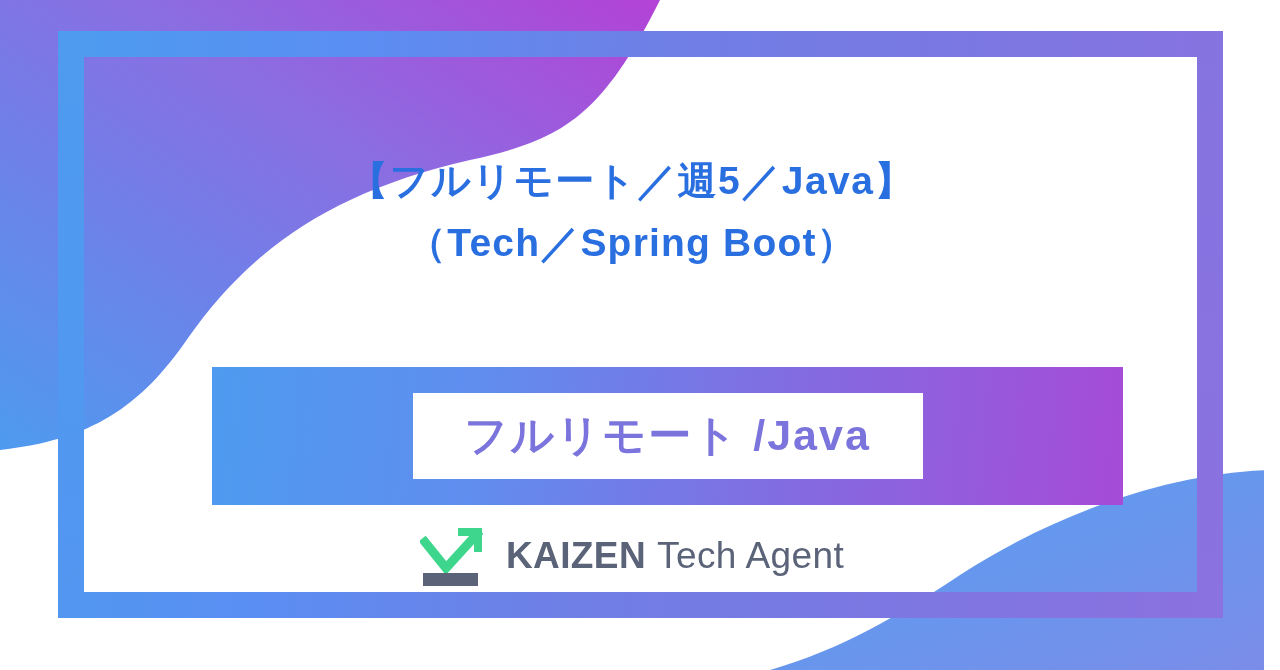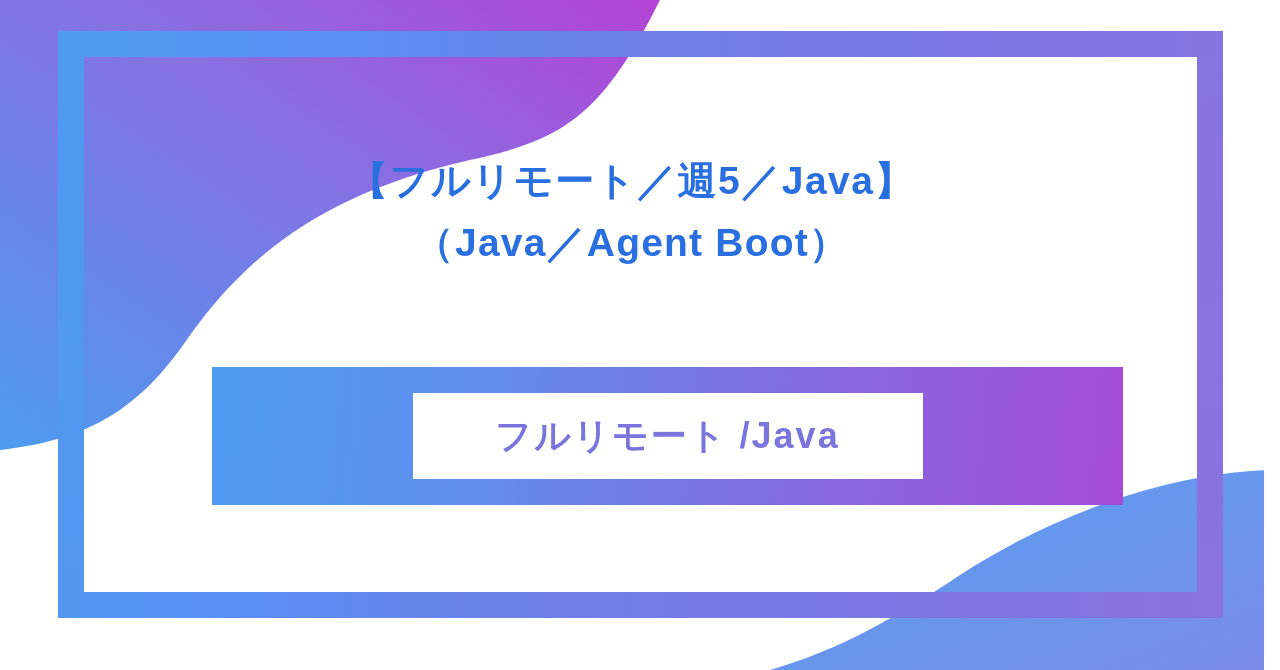--- a/index.html
+++ b/index.html
@@ -92,21 +92,21 @@
   .badge-inner {
     width: 510px;
     height: 86px;
     background: #ffffff;
     display: flex;
     align-items: center;
     justify-content: center;
   }
   .badge-text {
     color: #7b74dc;
-    font-size: 36px;
+    font-size: 43px;
     font-weight: 700;
     letter-spacing: 2px;
     white-space: nowrap;
   }
 
   
   .logo {
     position: absolute;
     left: 0;
     right: 0;
@@ -166,24 +166,37 @@
              C1180,470 1060,510 960,575 C900,615 840,650 770,670
              L0,670 L0,455
              C92,444 142,410 190,340
              C252,250 332,194 472,162
              C562,142 602,122 662,0 Z" transform="translate(0,0)" opacity="0"></path>
   </svg>
 
   <div class="content">
     <div class="headline">
       <span class="l1">【フルリモート／週5／Java】</span>
-      <span class="l3">（Java／Agent Boot）</span>
+      <span class="l3">（Tech／Spring Boot）</span>
     </div>
   </div>
 
   <div class="badge-bar">
     <div class="badge-inner">
       <span class="badge-text">フルリモート /Java</span>
     </div>
   </div>
 
+  <div class="logo">
+    <svg class="logo-mark" viewBox="0 0 72 66" aria-hidden="true">
+
+      <path d="M5 20 L26 46 L57 12" fill="none" stroke="#3dd68c" stroke-width="9" stroke-linecap="square" stroke-linejoin="miter"></path>
+      <path d="M62 6 L62 30 L54 30 L54 14 L38 14 L38 6 Z" fill="#3dd68c"></path>
+
+      <rect x="3" y="51" width="55" height="13" fill="#5a6378"></rect>
+    </svg>
+    <div class="logo-word">
+      <span class="logo-kaizen">KAIZEN</span>
+      <span class="logo-tech">Tech Agent</span>
+    </div>
+  </div>
 
 </div>
 
 </body></html>

